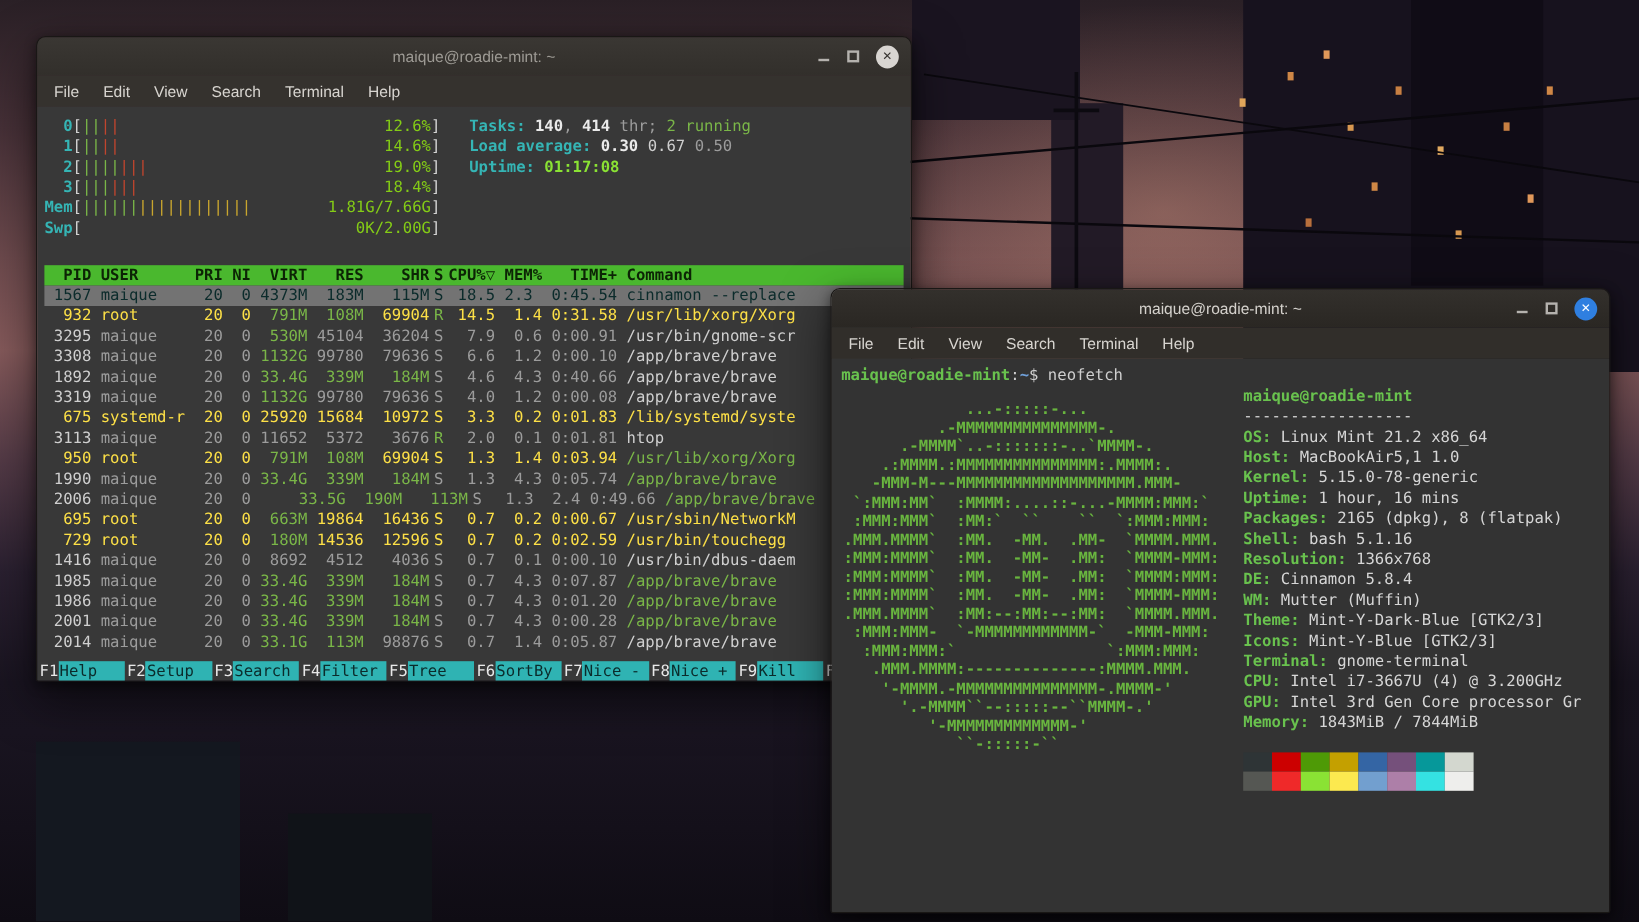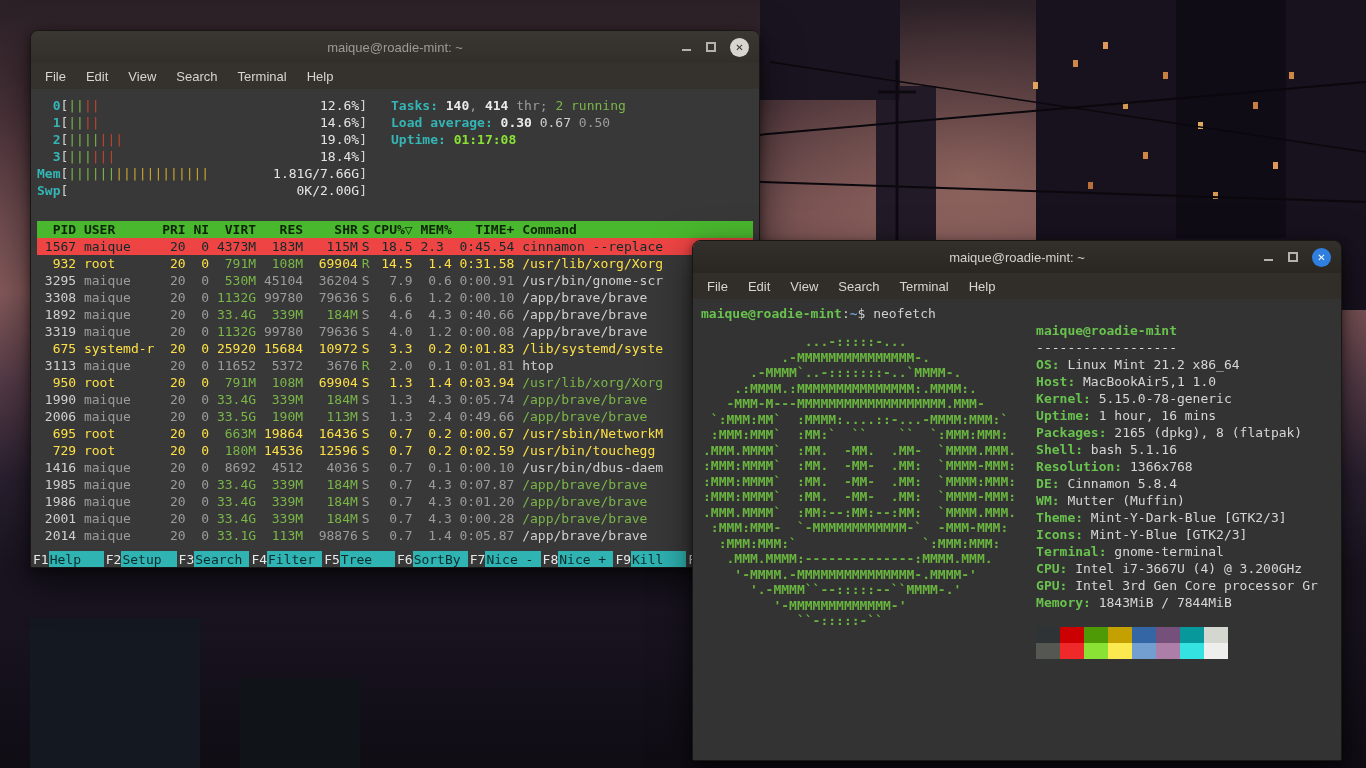--- a/index.html
+++ b/index.html
@@ -50,41 +50,41 @@
   .win-neo  .terminal{background:#333333;height:463px;padding:6px 8px 0 8px;}
 
   
   .htop-header{display:flex;}
   .meters{width:330px;}
   .meter{display:flex;height:17px;white-space:pre;}
   .mlabel{width:3ch;text-align:right;color:#35b5b5;font-weight:bold;}
   .bracket{color:#d4d4d4;}
   .mbar{flex:1;position:relative;overflow:hidden;}
   .mfill{white-space:pre;}
-  .mval{position:absolute;right:0;top:0;color:#e5e5e5;}
+  .mval{position:absolute;right:0;top:0;color:#84cc16;}
   .status{margin-left:24px;}
   .status .line{height:17px;white-space:pre;}
 
   .c-cyan{color:#35b5b5;font-weight:bold;}
   .c-bold{color:#eaeaea;font-weight:bold;}
   .c-fg{color:#cfcfcf;}
   .c-grey{color:#9c9c9c;}
   .c-dim{color:#fde047;}
   .c-green{color:#7ab648;}
   .c-greenb{color:#8ae234;font-weight:bold;}
   .c-red{color:#c0452e;}
   .c-yellow{color:#c9a62e;}
   .c-mem{color:#7ab648;}
   .c-pgreen{color:#69c24e;font-weight:bold;}
   .c-pblue{color:#6f9fd8;font-weight:bold;}
 
   .ptable{margin-top:22px;}
   .phead{display:flex;background:#4ab82e;color:#0c2405;height:17px;line-height:17px;font-weight:bold;}
   .prow{display:flex;height:17px;line-height:17px;cursor:default;}
-  .prow.sel{background:#ef4444;}
+  .prow.sel{background:#737373;}
   .prow.sel .pcell{color:#0b2b2b !important;}
   .pcell{display:inline-block;white-space:pre;overflow:hidden;}
 
   .fkeys{position:absolute;left:0;right:0;bottom:0;height:18px;display:flex;line-height:18px;}
   .fk{flex:1;display:flex;cursor:pointer;}
   .fk .k{color:#e8e8e8;padding-left:2px;}
   .fk .l{flex:1;background:#2fb3b3;color:#0b2b2b;padding-left:1px;}
 
   
   .term-line{height:17px;white-space:pre;}
@@ -313,21 +313,21 @@
               <span class="pcell c-grey" style="width: 5ch; text-align: right;">1.3</span>
               <span class="pcell c-grey" style="width: 5ch; text-align: right;">4.3</span>
               <span class="pcell c-grey" style="width: 8ch; text-align: right;">0:05.74</span>
               <span class="pcell c-green" style="flex: 1 1 0%; text-align: left; padding-left: 1ch;">/app/brave/brave</span>
             </div>
             <div class="prow">
               <span class="pcell c-fg" style="width: 5ch; text-align: right;">2006</span>
               <span class="pcell c-grey" style="width: 10ch; text-align: left; padding-left: 1ch;">maique</span>
               <span class="pcell c-grey" style="width: 4ch; text-align: right;">20</span>
               <span class="pcell c-grey" style="width: 3ch; text-align: right;">0</span>
-              <span class="pcell c-mem" style="width: 6ch; text-align: right;">33.5G</span>
+              <span class="pcell c-mem" style="width: 6ch; text-align: right; margin-left: 32px;">33.5G</span>
               <span class="pcell c-mem" style="width: 6ch; text-align: right;">190M</span>
               <span class="pcell c-mem" style="width: 7ch; text-align: right;">113M</span>
               <span class="pcell c-grey" style="width: 2ch; text-align: center;">S</span>
               <span class="pcell c-grey" style="width: 5ch; text-align: right;">1.3</span>
               <span class="pcell c-grey" style="width: 5ch; text-align: right;">2.4</span>
               <span class="pcell c-grey" style="width: 8ch; text-align: right;">0:49.66</span>
               <span class="pcell c-green" style="flex: 1 1 0%; text-align: left; padding-left: 1ch;">/app/brave/brave</span>
             </div>
             <div class="prow">
               <span class="pcell c-dim" style="width: 5ch; text-align: right;">695</span>

